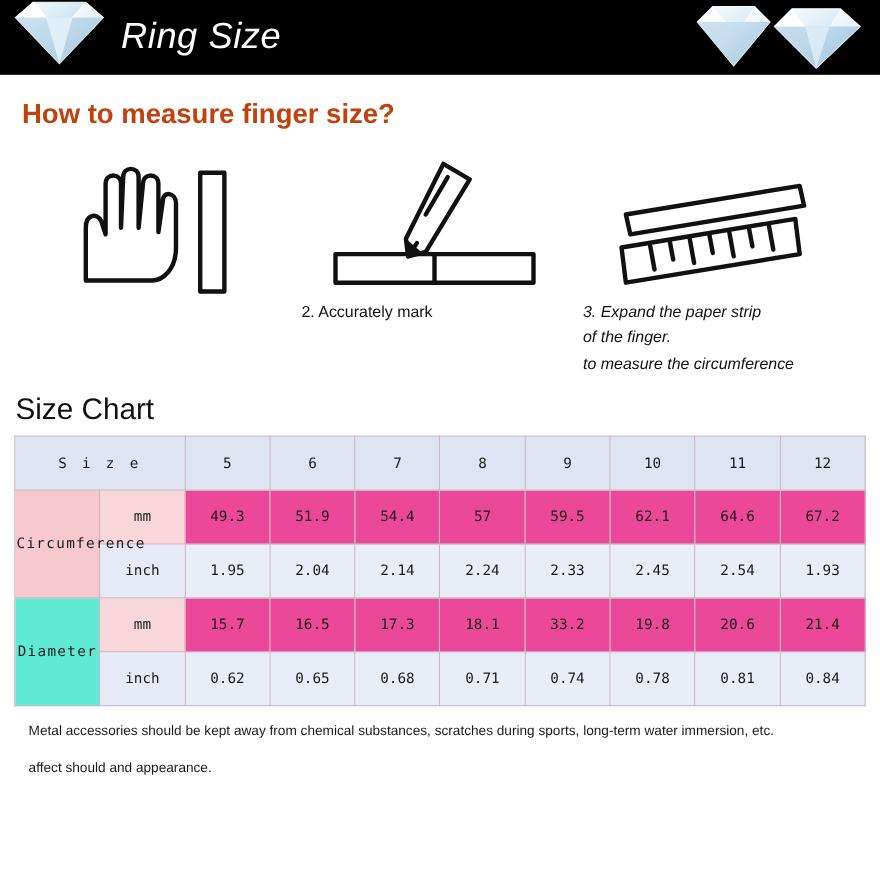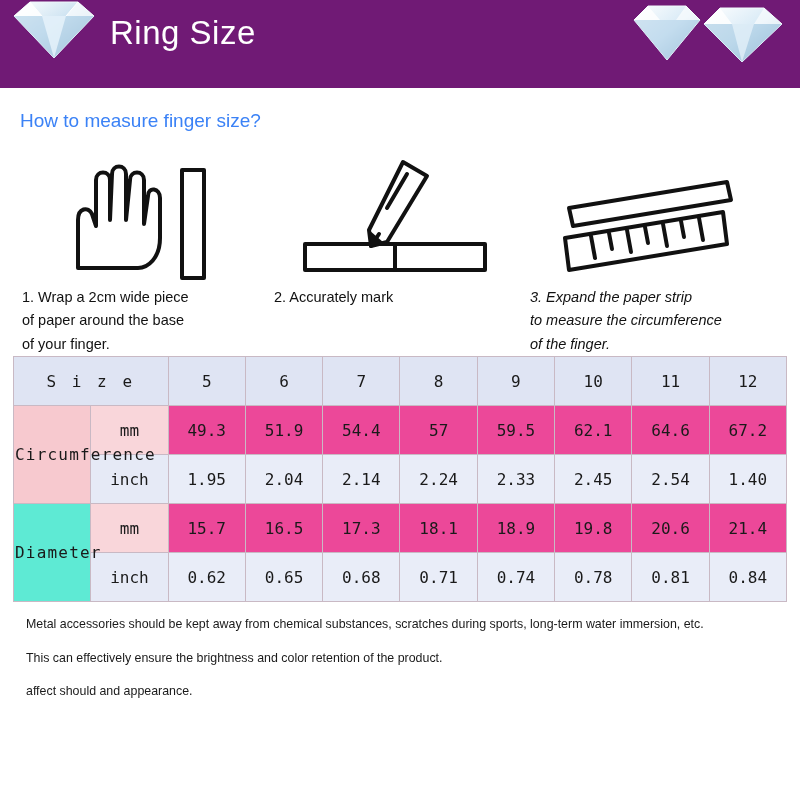--- a/index.html
+++ b/index.html
@@ -9,23 +9,24 @@
     background: #ffffff;
     font-family: "Liberation Sans", sans-serif;
     color: #1a1a1a;
     overflow: hidden;
   }
   .page { position: relative; width: 800px; height: 800px; background: #fff; }
 
   
   .header {
     position: relative;
-    height: 88px;
-    background: #701a75;
+    height: 68px;
+    background: #000000;
     overflow: hidden;
+    font-style: italic;
   }
   .header-title {
     position: absolute;
     left: 110px; top: 14px;
     font-size: 33px;
     color: #ffffff;
     letter-spacing: 0.5px;
     font-family: "Liberation Sans", sans-serif;
   }
   .gem-left {
@@ -33,23 +34,23 @@
     width: 96px; height: 70px;
   }
   .gem-right {
     position: absolute; right: 10px; top: 2px;
     width: 160px; height: 64px;
   }
 
   
   .measure-title {
     margin: 22px 0 0 20px;
-    font-size: 19px;
-    font-weight: normal;
-    color: #3b82f6;
+    font-size: 25px;
+    font-weight: bold;
+    color: #c2410c;
   }
   .steps {
     display: flex;
     margin-top: 14px;
     padding: 0 16px;
   }
   .step { flex: 1 1 33.33%; position: relative; }
   .step-art {
     height: 140px;
     display: flex;
@@ -77,21 +78,21 @@
     border-collapse: collapse;
     width: 774px;
     margin: 0 auto;
     table-layout: fixed;
     font-family: "DejaVu Sans Mono", monospace;
   }
   table.size-chart td, table.size-chart th {
     border: 1px solid #c9b9c4;
     text-align: center;
     font-weight: normal;
-    font-size: 16px;
+    font-size: 13px;
     color: #1a1a1a;
     height: 49px;
   }
   .hdr-label { background: #dfe4f3; font-size: 14px; letter-spacing: 3px; }
   .hdr-size  { background: #dfe4f3; font-size: 15px; font-weight: bold; }
   .row-label {
     background: #f7c9cf;
     font-size: 13.5px;
     letter-spacing: 1.2px;
     width: 130px;
@@ -163,25 +164,20 @@
 
     <div class="step">
       <div class="step-art">
         <svg width="200" height="140" viewBox="0 0 200 140">
           <g fill="none" stroke="#111" stroke-width="4" stroke-linecap="round" stroke-linejoin="round">
             <path d="M34 122 L34 74 C34 62 44 60 48 68 L52 80 L52 34 C52 24 66 24 66 34 L66 74 L68 28 C68 18 82 18 82 28 L82 74 L86 34 C86 24 100 24 100 34 L100 78 L104 50 C104 40 116 42 116 52 L116 92 C116 112 104 122 94 122 Z"></path>
             <rect x="138" y="24" width="22" height="108"></rect>
           </g>
         </svg>
       </div>
-      <div class="step-text">
-        <div>1. Wrap a 2cm wide piece</div>
-        <div>of paper around the base</div>
-        <div>of your finger.</div>
-      </div>
     </div>
 
     <div class="step">
       <div class="step-art">
         <svg width="210" height="140" viewBox="0 0 210 140">
           <g fill="none" stroke="#111" stroke-width="4" stroke-linecap="round" stroke-linejoin="round">
             <path d="M108 16 L132 30 L92 96 L76 100 L74 84 Z"></path>
             <path d="M76 100 L84 88"></path>
             <line x1="112" y1="28" x2="92" y2="62"></line>
             <rect x="10" y="98" width="180" height="26"></rect>
@@ -206,26 +202,27 @@
             <line x1="76" y1="84" x2="80" y2="106"></line>
             <line x1="94" y1="81" x2="97" y2="97"></line>
             <line x1="112" y1="78" x2="116" y2="100"></line>
             <line x1="130" y1="75" x2="133" y2="91"></line>
             <line x1="148" y1="72" x2="152" y2="94"></line>
           </g>
         </svg>
       </div>
       <div class="step-text">
         <div>3. Expand the paper strip</div>
+        <div>of the finger.</div>
         <div>to measure the circumference</div>
-        <div>of the finger.</div>
       </div>
     </div>
   </div>
 
+  <div class="chart-title">Size Chart</div>
 
   <table class="size-chart">
     <tbody>
         <tr>
       <td class="hdr-label" colspan="2">S i z e</td>
       <td class="hdr-size">5</td>
       <td class="hdr-size">6</td>
       <td class="hdr-size">7</td>
       <td class="hdr-size">8</td>
       <td class="hdr-size">9</td>
@@ -249,31 +246,31 @@
 
     <tr>
       <td class="unit-blue">inch</td>
       <td class="cell-blue">1.95</td>
       <td class="cell-blue">2.04</td>
       <td class="cell-blue">2.14</td>
       <td class="cell-blue">2.24</td>
       <td class="cell-blue">2.33</td>
       <td class="cell-blue">2.45</td>
       <td class="cell-blue">2.54</td>
-      <td class="cell-blue">1.40</td>
+      <td class="cell-blue">1.93</td>
     </tr>
 
     <tr>
       <td class="row-label row-label-blue" rowspan="2">Diameter</td>
       <td class="unit-pink">mm</td>
       <td class="cell-pink">15.7</td>
       <td class="cell-pink">16.5</td>
       <td class="cell-pink">17.3</td>
       <td class="cell-pink">18.1</td>
-      <td class="cell-pink">18.9</td>
+      <td class="cell-pink">33.2</td>
       <td class="cell-pink">19.8</td>
       <td class="cell-pink">20.6</td>
       <td class="cell-pink">21.4</td>
     </tr>
 
     <tr>
       <td class="unit-blue">inch</td>
       <td class="cell-blue">0.62</td>
       <td class="cell-blue">0.65</td>
       <td class="cell-blue">0.68</td>
@@ -281,17 +278,16 @@
       <td class="cell-blue">0.74</td>
       <td class="cell-blue">0.78</td>
       <td class="cell-blue">0.81</td>
       <td class="cell-blue">0.84</td>
     </tr>
   </tbody>
     </table>
 
   <div class="notes">
     <p>Metal accessories should be kept away from chemical substances, scratches during sports, long-term water immersion, etc.</p>
-    <p>This can effectively ensure the brightness and color retention of the product.</p>
     <p>affect should and appearance.</p>
   </div>
 
 </div>
 
 </body></html>

